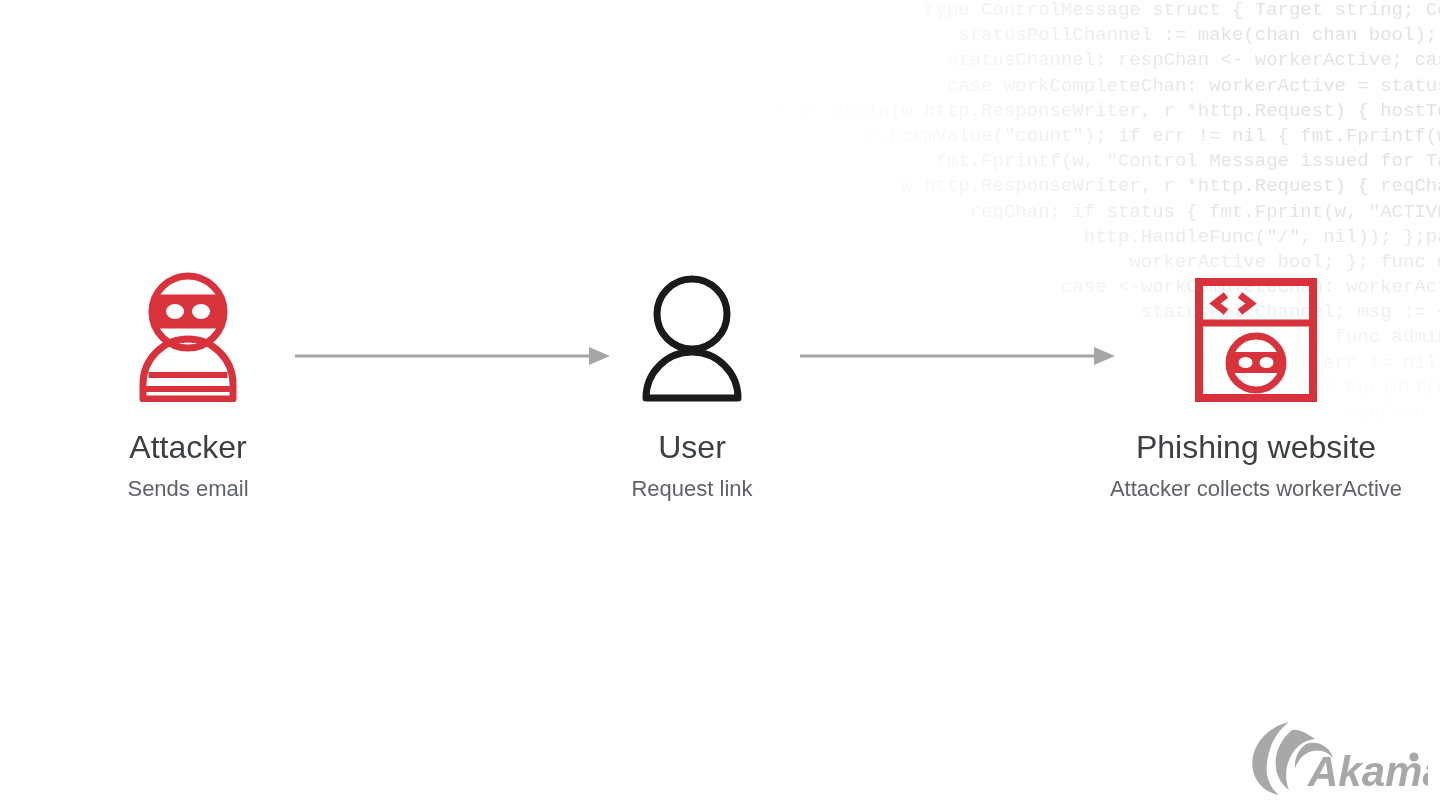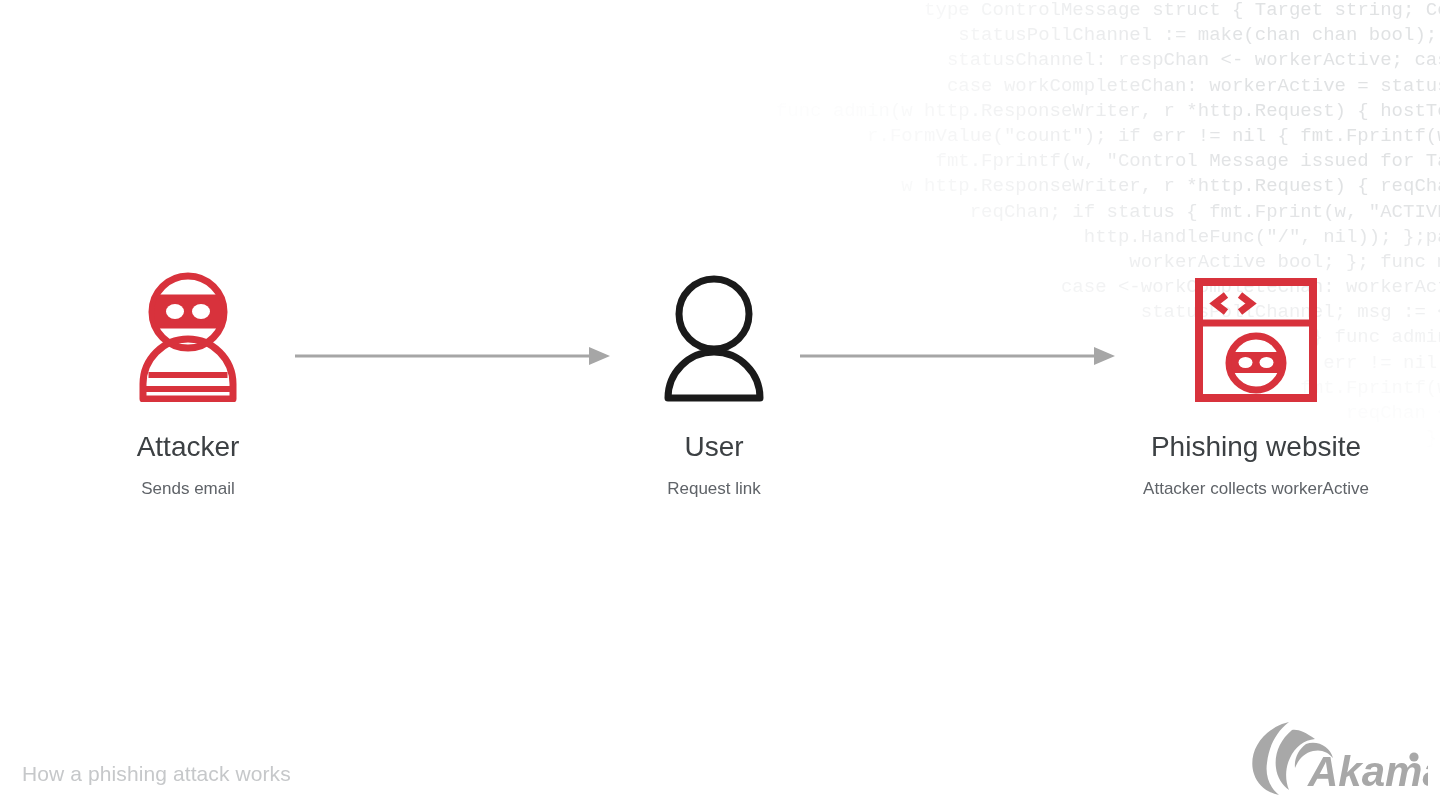--- a/index.html
+++ b/index.html
@@ -59,35 +59,35 @@
     position: absolute;
     text-align: center;
   }
   .node-icon {
     height: 130px;
     display: flex;
     align-items: flex-end;
     justify-content: center;
   }
   .node-title {
-    font-size: 28px;
+    font-size: 32px;
     color: #3c4043;
     margin-top: 28px;
     line-height: 34px;
     white-space: nowrap;
   }
   .node-sub {
-    font-size: 17px;
+    font-size: 22px;
     color: #5f6368;
     margin-top: 9px;
     line-height: 31px;
   }
 
   #node-attacker { left: 68px; top: 0; width: 240px; }
-  #node-user     { left: 604px; top: 0; width: 220px; }
+  #node-user     { left: 582px; top: 0; width: 220px; }
   #node-site     { left: 1070px; top: 0; width: 300px; margin-left: 36px; }
 
   
   .arrow {
     position: absolute;
     top: 73px;
   }
   #arrow-1 { left: 295px; }
   #arrow-2 { left: 800px; }
 
@@ -201,21 +201,20 @@
           <ellipse cx="50.5" cy="84.5" rx="7" ry="5.5" fill="#ffffff" stroke="none"></ellipse>
           <ellipse cx="71.5" cy="84.5" rx="7" ry="5.5" fill="#ffffff" stroke="none"></ellipse>
         </svg>
       </div>
       <div class="node-title">Phishing website</div>
       <div class="node-sub">Attacker collects workerActive</div>
     </div>
 
   </div>
 
-  <div id="caption">How a phishing attack works</div>
 
   <div id="logo">
     <svg width="180" height="82" viewBox="0 0 180 82">
       <g fill="#a8a8a8">
 
         <path d="M 34 8 C 10 18 0 40 6 58 C 10 70 20 77 31 79 C 22 72 17 60 19 47 C 21 30 28 16 41 6 Z"></path>
         <path d="M 44 14 C 32 24 26 38 28 52 C 29 61 34 69 41 74 C 37 64 37 52 42 42 C 47 31 56 24 67 23 C 57 16 50 13 44 14 Z"></path>
         <path d="M 58 28 C 50 34 46 43 47 52 C 50 44 56 37 65 35 C 73 33 80 36 85 42 C 82 31 70 24 58 28 Z"></path>
 
         <circle cx="166" cy="41" r="4.6"></circle>

